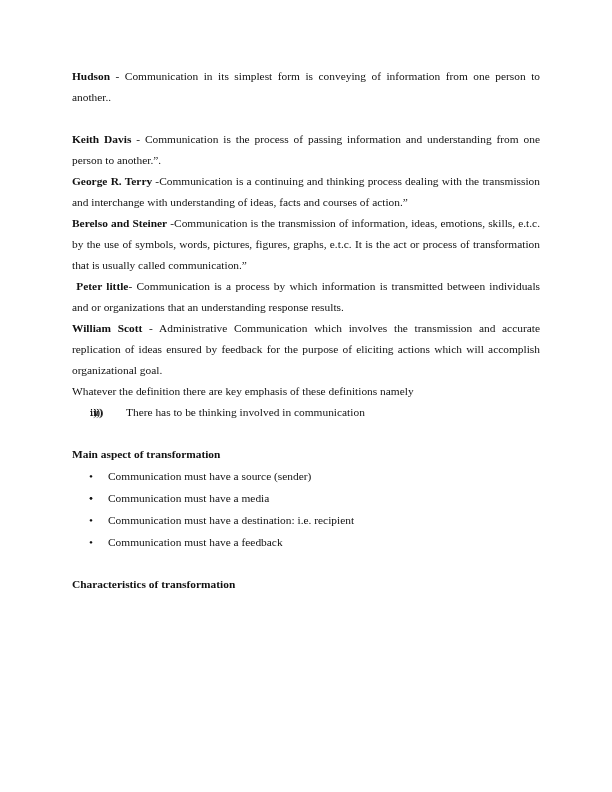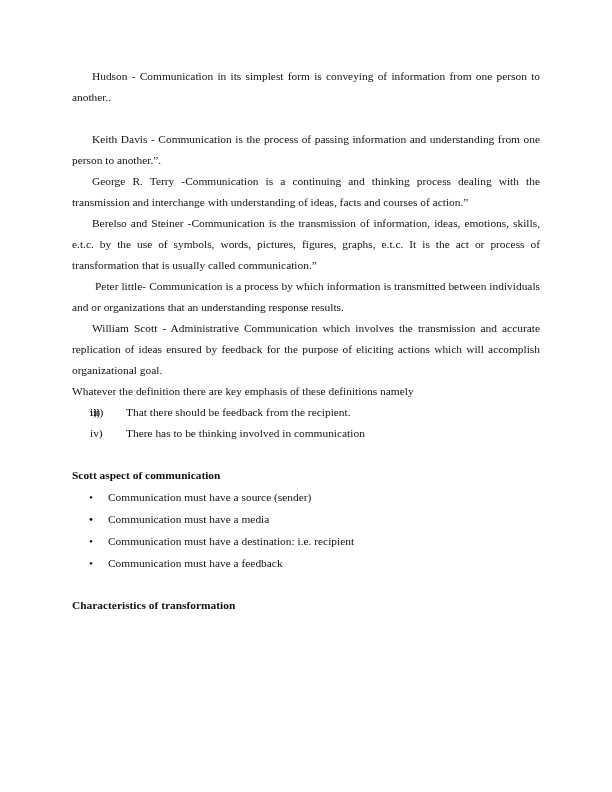--- a/index.html
+++ b/index.html
@@ -1,21 +1,21 @@
 <!DOCTYPE html>
 <html><head>
 <meta charset="utf-8">
 <style>
   html, body { margin:0; padding:0; background:#ffffff; }
   body { width:612px; height:792px; position:relative; overflow:hidden;
          font-family:"Liberation Serif", serif; font-size:11.4px; color:#111; }
   .page { position:absolute; left:72px; top:66px; width:468px; }
   p { margin:0; line-height:21px; text-align:justify; }
   p.just-last { text-align-last:left; }
-  b { font-weight:normal;margin-left:20px; }
+  b { font-weight:bold; }
   .gap { height:21px; }
   .roman { list-style:none; margin:0; padding:0; }
   .roman li { line-height:21px; position:relative; padding-left:54px; }
   .roman .num { position:absolute; left:18px; }
   .bullets { list-style:none; margin:0; padding:0; }
   .bullets li { line-height:22px; position:relative; padding-left:36px; }
   .bullets .dot { position:absolute; left:17px; top:0; }
   .heading { font-weight:bold; line-height:21px; }
 </style>
 </head>
@@ -35,27 +35,27 @@
 
   <p class="just-last">&nbsp;<b>Peter little</b><span>- </span><span>Communication is a process by which information is transmitted between individuals and or organizations that an understanding response results.</span></p>
 
   <p class="just-last"><b>William Scott</b><span> - </span><span>Administrative Communication which involves the transmission and accurate replication of ideas ensured by feedback for the purpose of eliciting actions which will accomplish organizational goal.</span></p>
 
   <p>Whatever the definition there are key emphasis of these definitions namely</p>
 
   <ul class="roman">
     <li><span class="num">i)</span></li>
     <li><span class="num">ii)</span></li>
-    <li><span class="num">iii)</span><span>That there should be feedback from the recipient.</span></li>
+    <li><span class="num">iii)</span></li>
     <li><span class="num">iv)</span><span>There has to be thinking involved in communication</span></li>
   </ul>
 
   <div class="gap"></div>
 
-  <div class="heading">Scott aspect of communication</div>
+  <div class="heading">Main aspect of transformation</div>
 
   <ul class="bullets">
     <li><span class="dot">•</span><span>Communication must have a source (sender)</span></li>
     <li><span class="dot">•</span></li>
     <li><span class="dot">•</span><span>Communication must have a media</span></li>
     <li><span class="dot">•</span><span>Communication must have a destination: i.e. recipient</span></li>
     <li><span class="dot">•</span><span>Communication must have a feedback</span></li>
   </ul>
 
   <div class="gap"></div>

